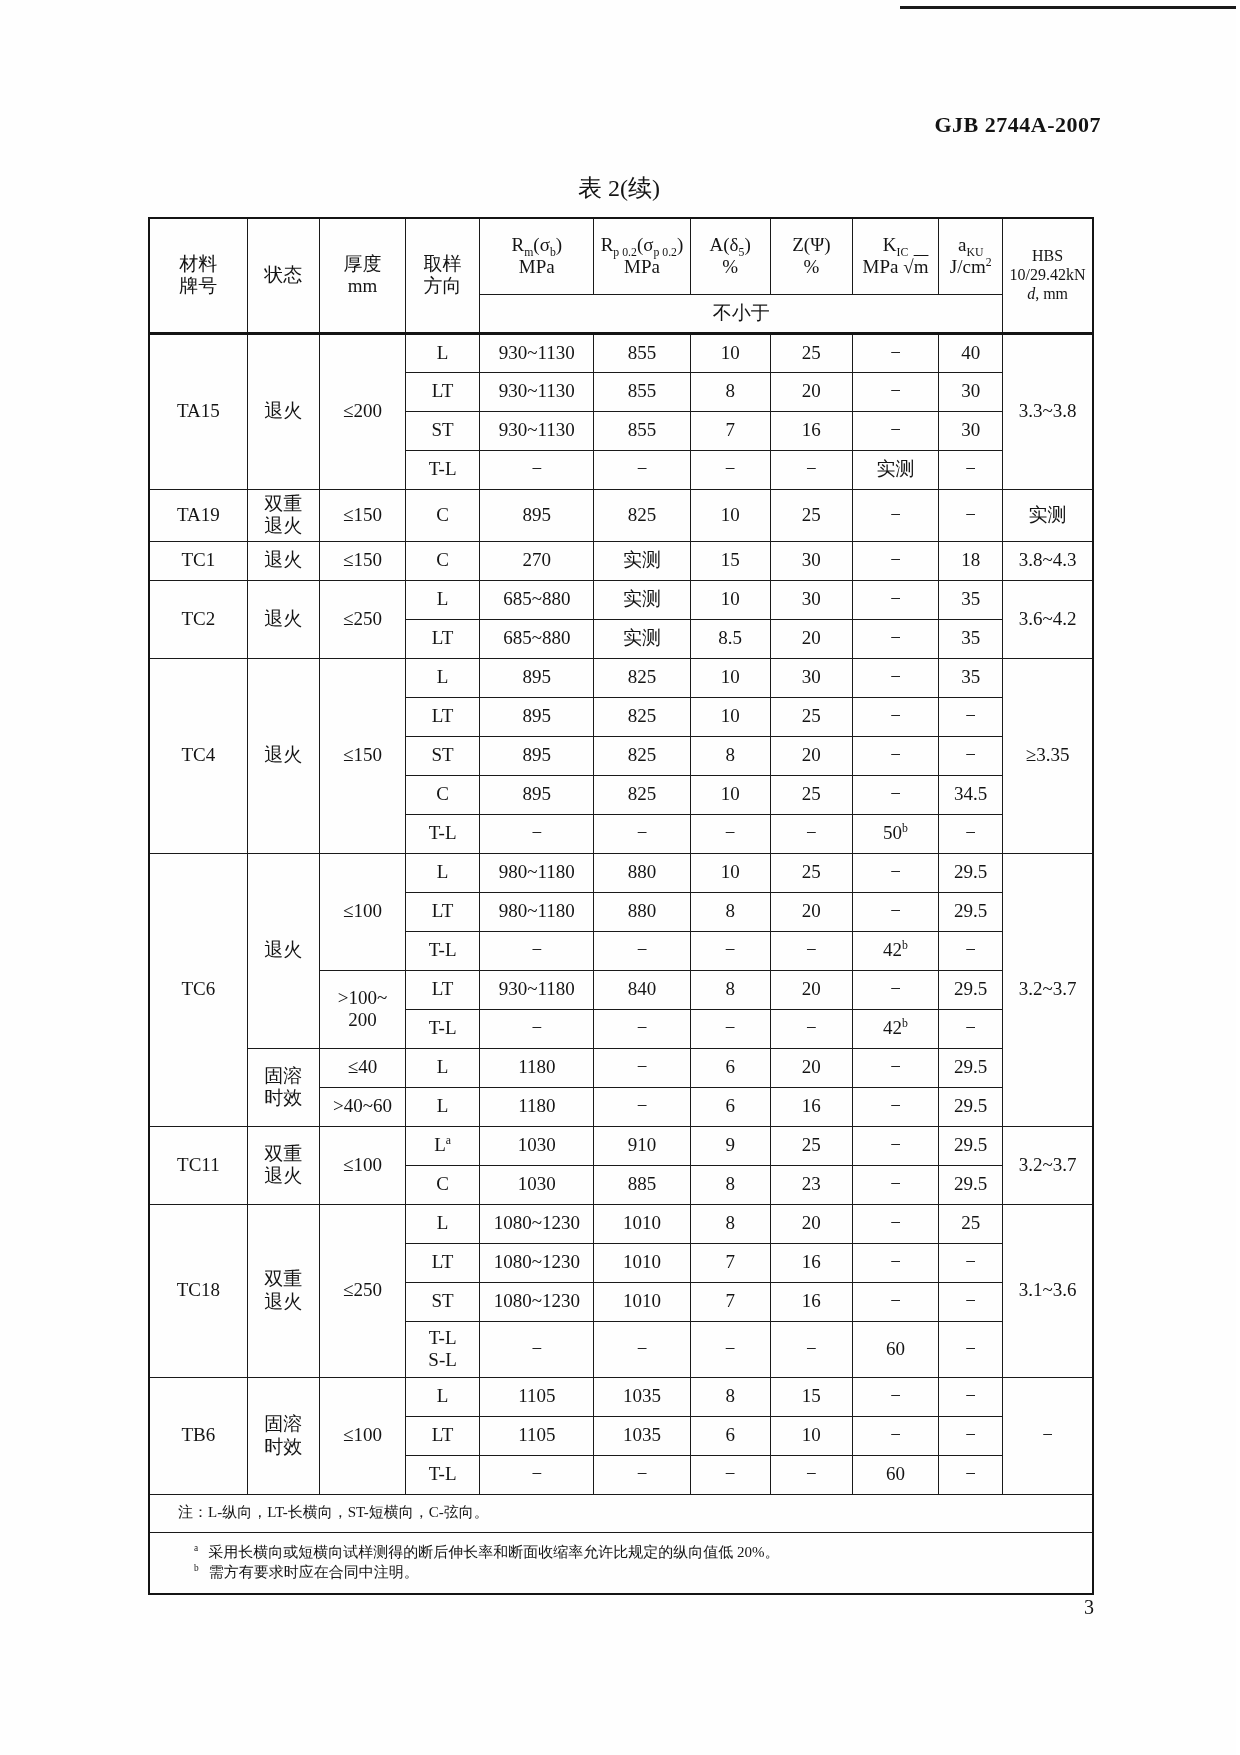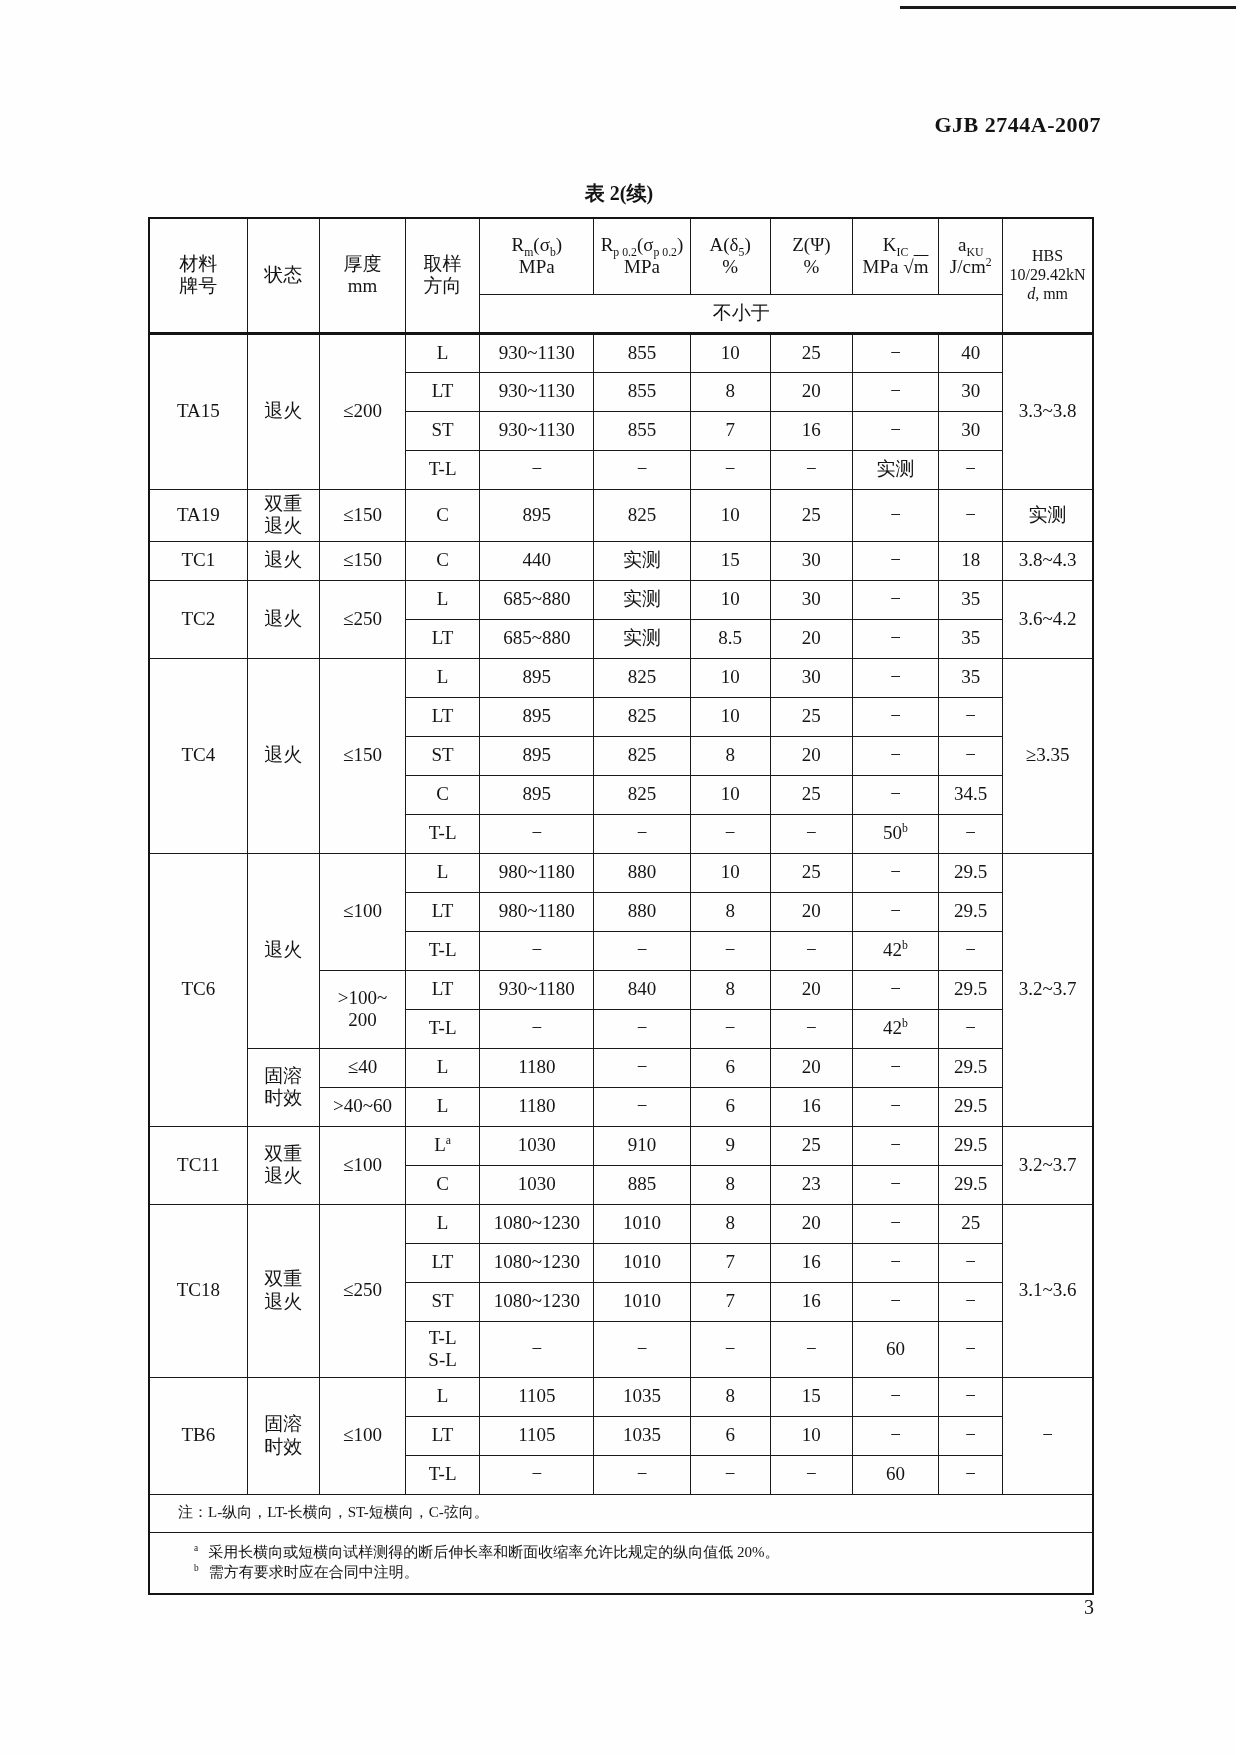--- a/index.html
+++ b/index.html
@@ -7,22 +7,22 @@
     position:relative; width:1236px; height:1755px; background:#fefefe;
     font-family:"Liberation Serif","DejaVu Serif",serif; color:#141414;
     overflow:hidden;
   }
   .rule-top { position:absolute; top:6px; left:900px; width:340px; height:3px; background:#1a1a1a; }
   .doc-number {
     position:absolute; top:112px; right:135px;
     font-size:22px; font-weight:bold; letter-spacing:0.5px;
   }
   .table-title {
-    position:absolute; top:180px; left:619px; transform:translateX(-50%);
-    font-size:20px; font-weight:bold; white-space:nowrap;
+    position:absolute; top:172px; left:619px; transform:translateX(-50%);
+    font-size:24px; font-weight:normal; white-space:nowrap;
   }
   table.props {
     position:absolute; left:148px; top:217px; width:946px;
     border-collapse:collapse; table-layout:fixed;
     font-size:19px;
   }
   table.props { border:2.5px solid #141414; }
   .props th, .props td {
     border:1.5px solid #1a1a1a; text-align:center; vertical-align:middle;
     font-weight:normal; padding:2px 3px; line-height:1.18;
@@ -138,21 +138,21 @@
           <td>25</td>
           <td>−</td>
           <td>−</td>
           <td>实测</td>
         </tr>
         <tr>
           <td>TC1</td>
           <td>退火</td>
           <td>≤150</td>
           <td>C</td>
-          <td>440</td>
+          <td>270</td>
           <td>实测</td>
           <td>15</td>
           <td>30</td>
           <td>−</td>
           <td>18</td>
           <td>3.8~4.3</td>
         </tr>
         <tr>
           <td rowspan="2">TC2</td>
           <td rowspan="2">退火</td>

